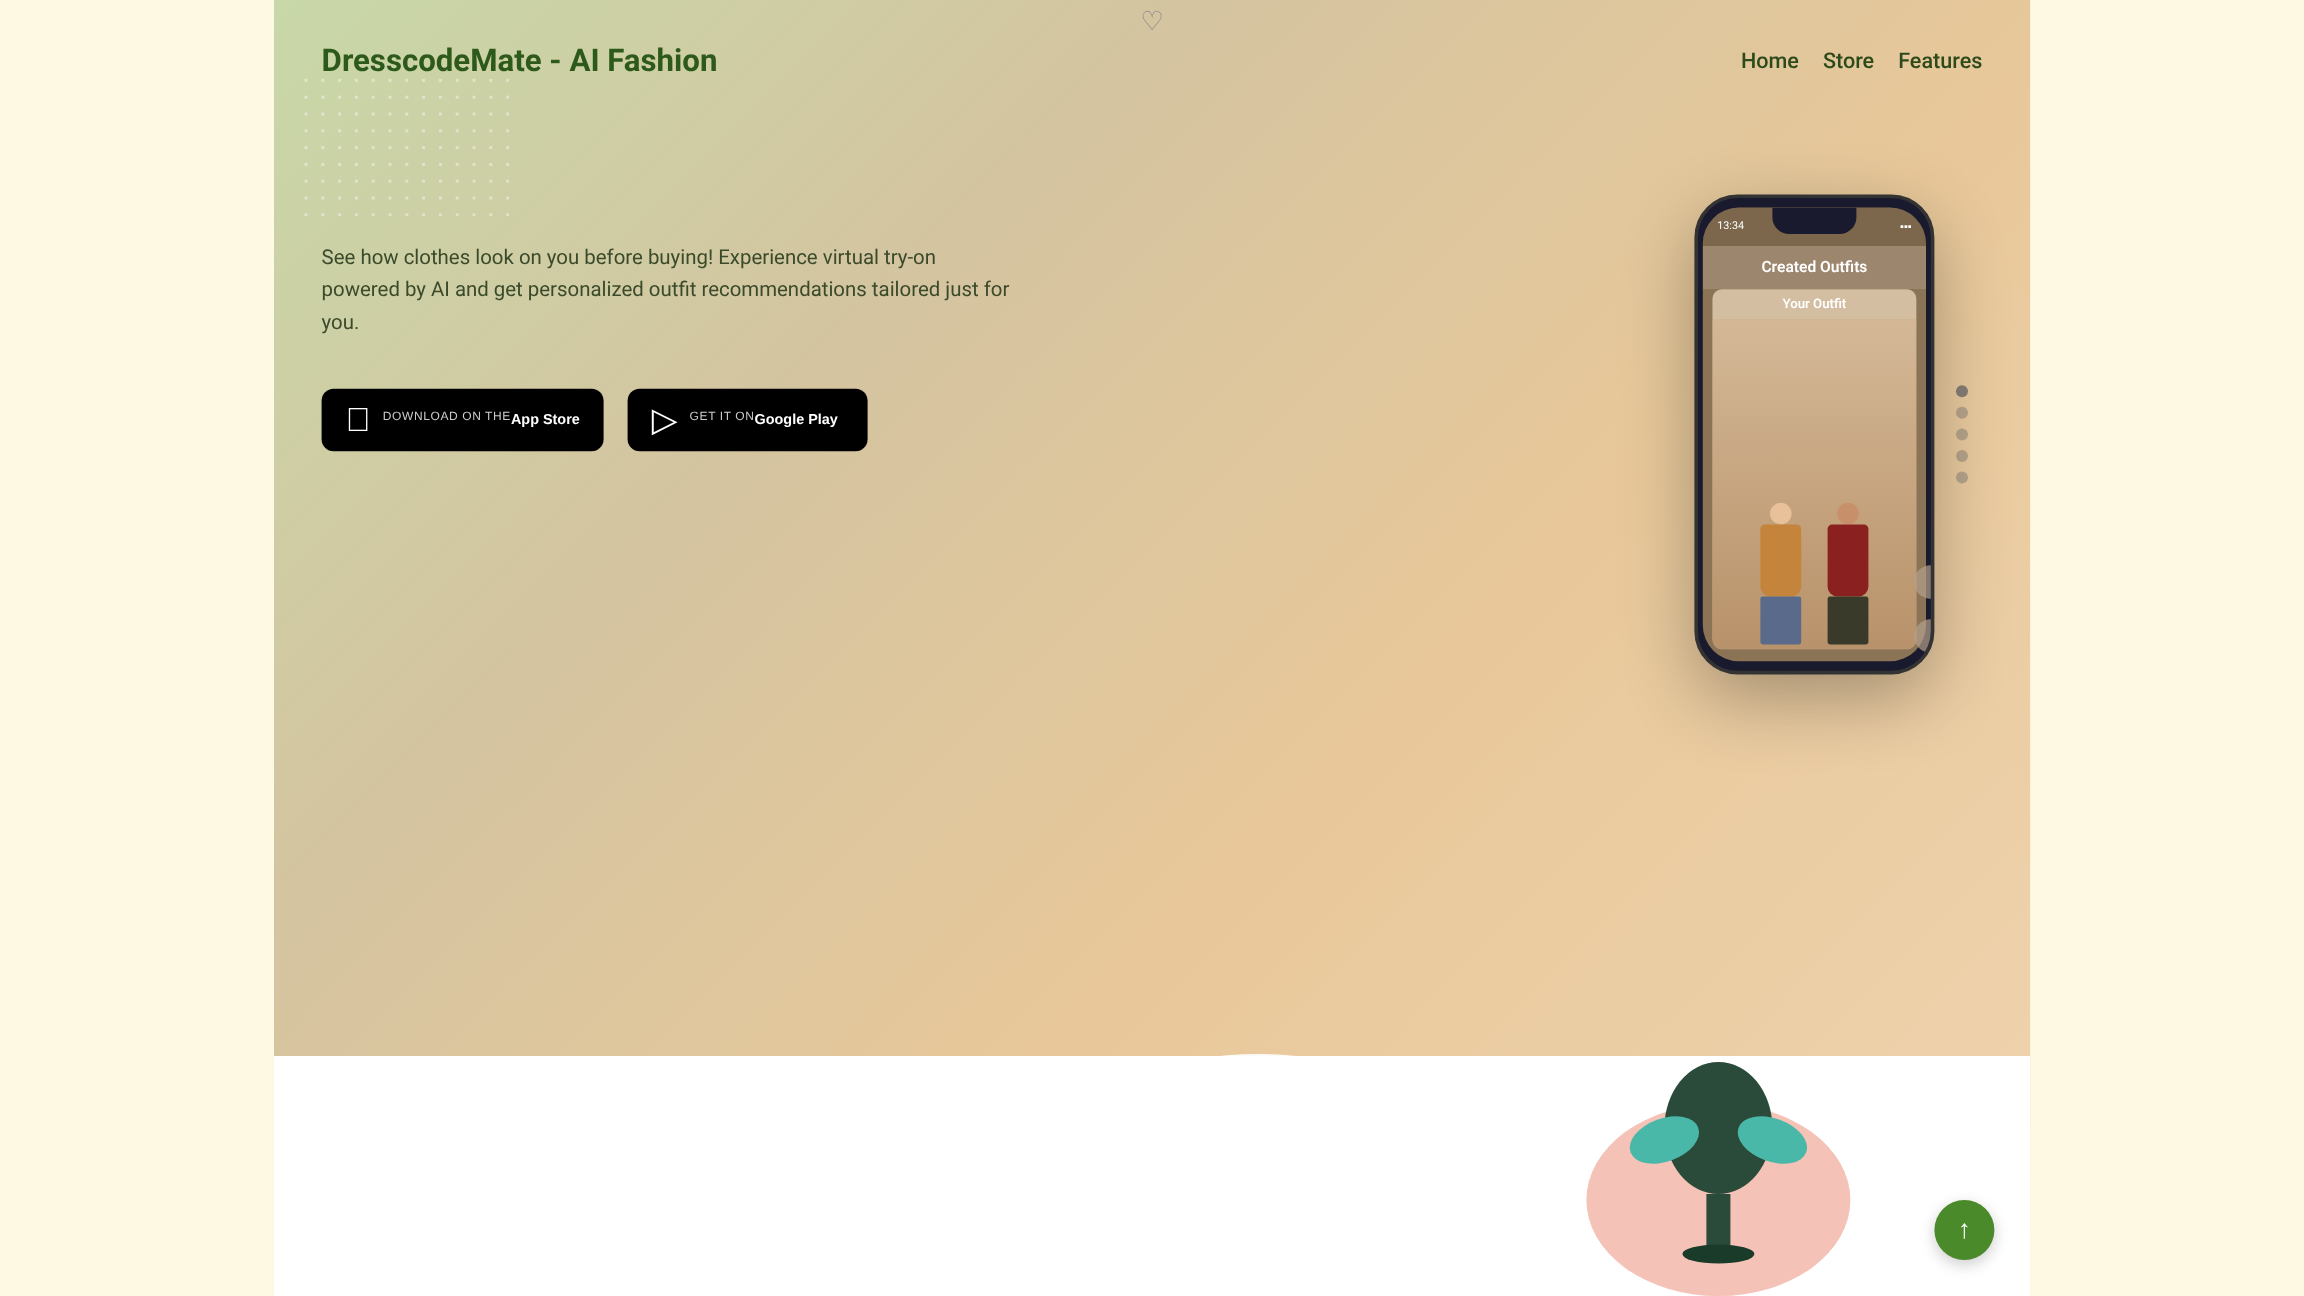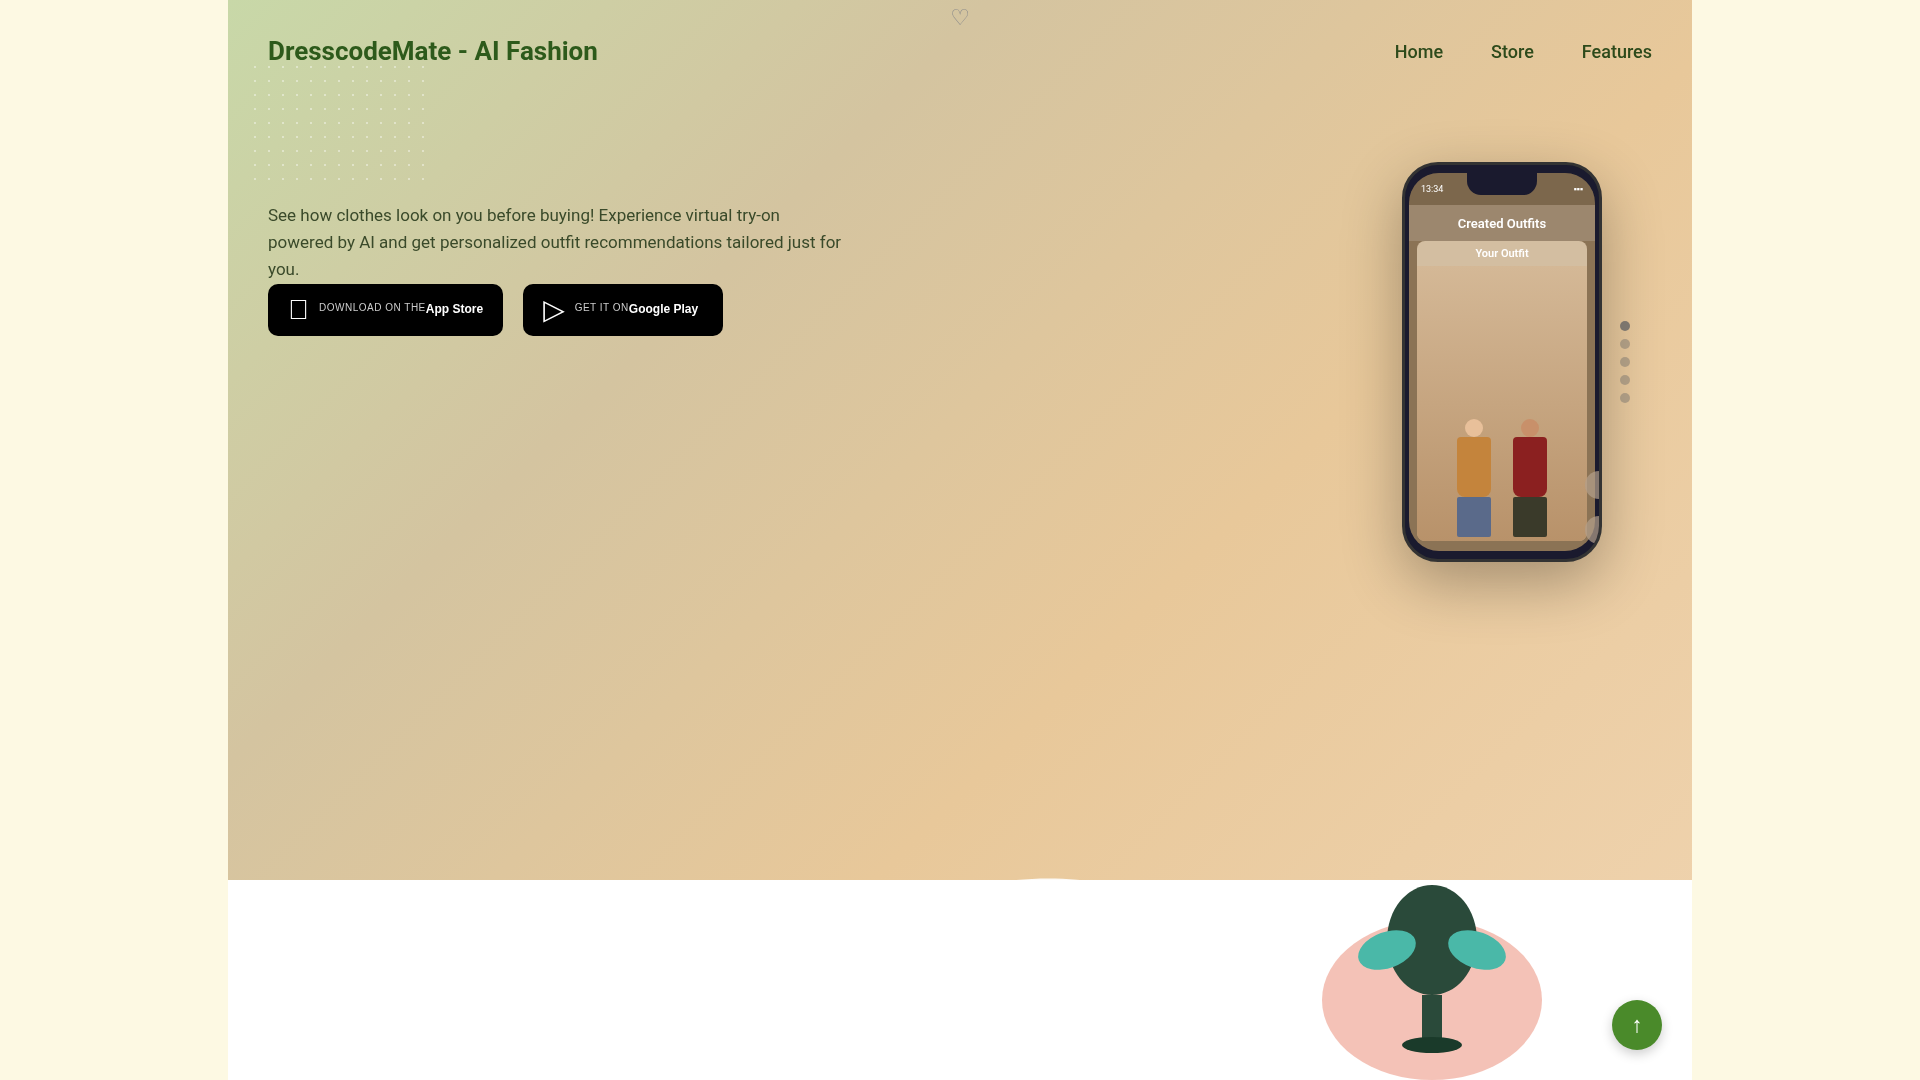--- a/index.html
+++ b/index.html
@@ -64,21 +64,21 @@
       justify-content: space-between;
       padding: 36px 40px;
     }
     .brand-title {
       font-size: 26px;
       font-weight: 700;
       color: #2d5a1b;
     }
     .nav-links {
       display: flex;
-      gap: 48px;
+      gap: 20px;
       align-items: center;
     }
     .nav-link {
       font-size: 18px;
       color: #2d4a1b;
       text-decoration: none;
       font-weight: 500;
       cursor: pointer;
     }
 
@@ -111,20 +111,21 @@
       font-size: 44px;
       font-weight: 700;
       color: #2d4a1b;
       line-height: 1.2;
       margin-bottom: 24px;
     }
     .hero-description {
       font-size: 17px;
       color: #3a4a2a;
       line-height: 1.6;
+      margin-bottom: 40px;
       max-width: 580px;
     }
 
     
     .download-buttons {
       display: flex;
       gap: 20px;
       align-items: center;
     }
     .btn-appstore {
@@ -169,21 +170,21 @@
       font-size: 12px;
       font-weight: 700;
       color: #fff;
       line-height: 1.2;
     }
 
     
     .phone-container {
       position: relative;
       margin-left: auto;
-      margin-right: 50px;
+      margin-right: 40px;
       margin-top: -20px;
     }
     .phone-mockup {
       width: 200px;
       height: 400px;
       background: #1a1a2e;
       border-radius: 36px;
       border: 3px solid #333;
       position: relative;
       box-shadow: 0 20px 60px rgba(0,0,0,0.3);

